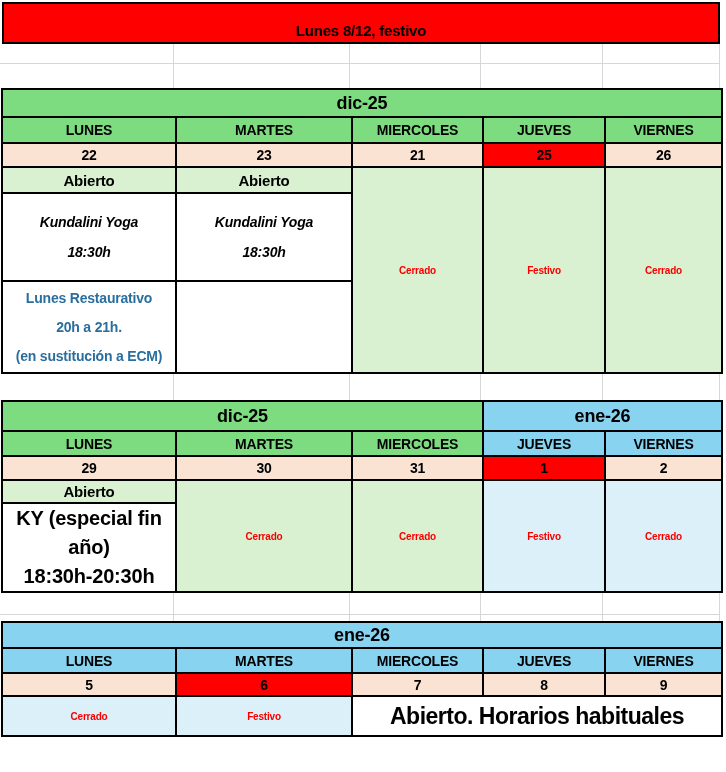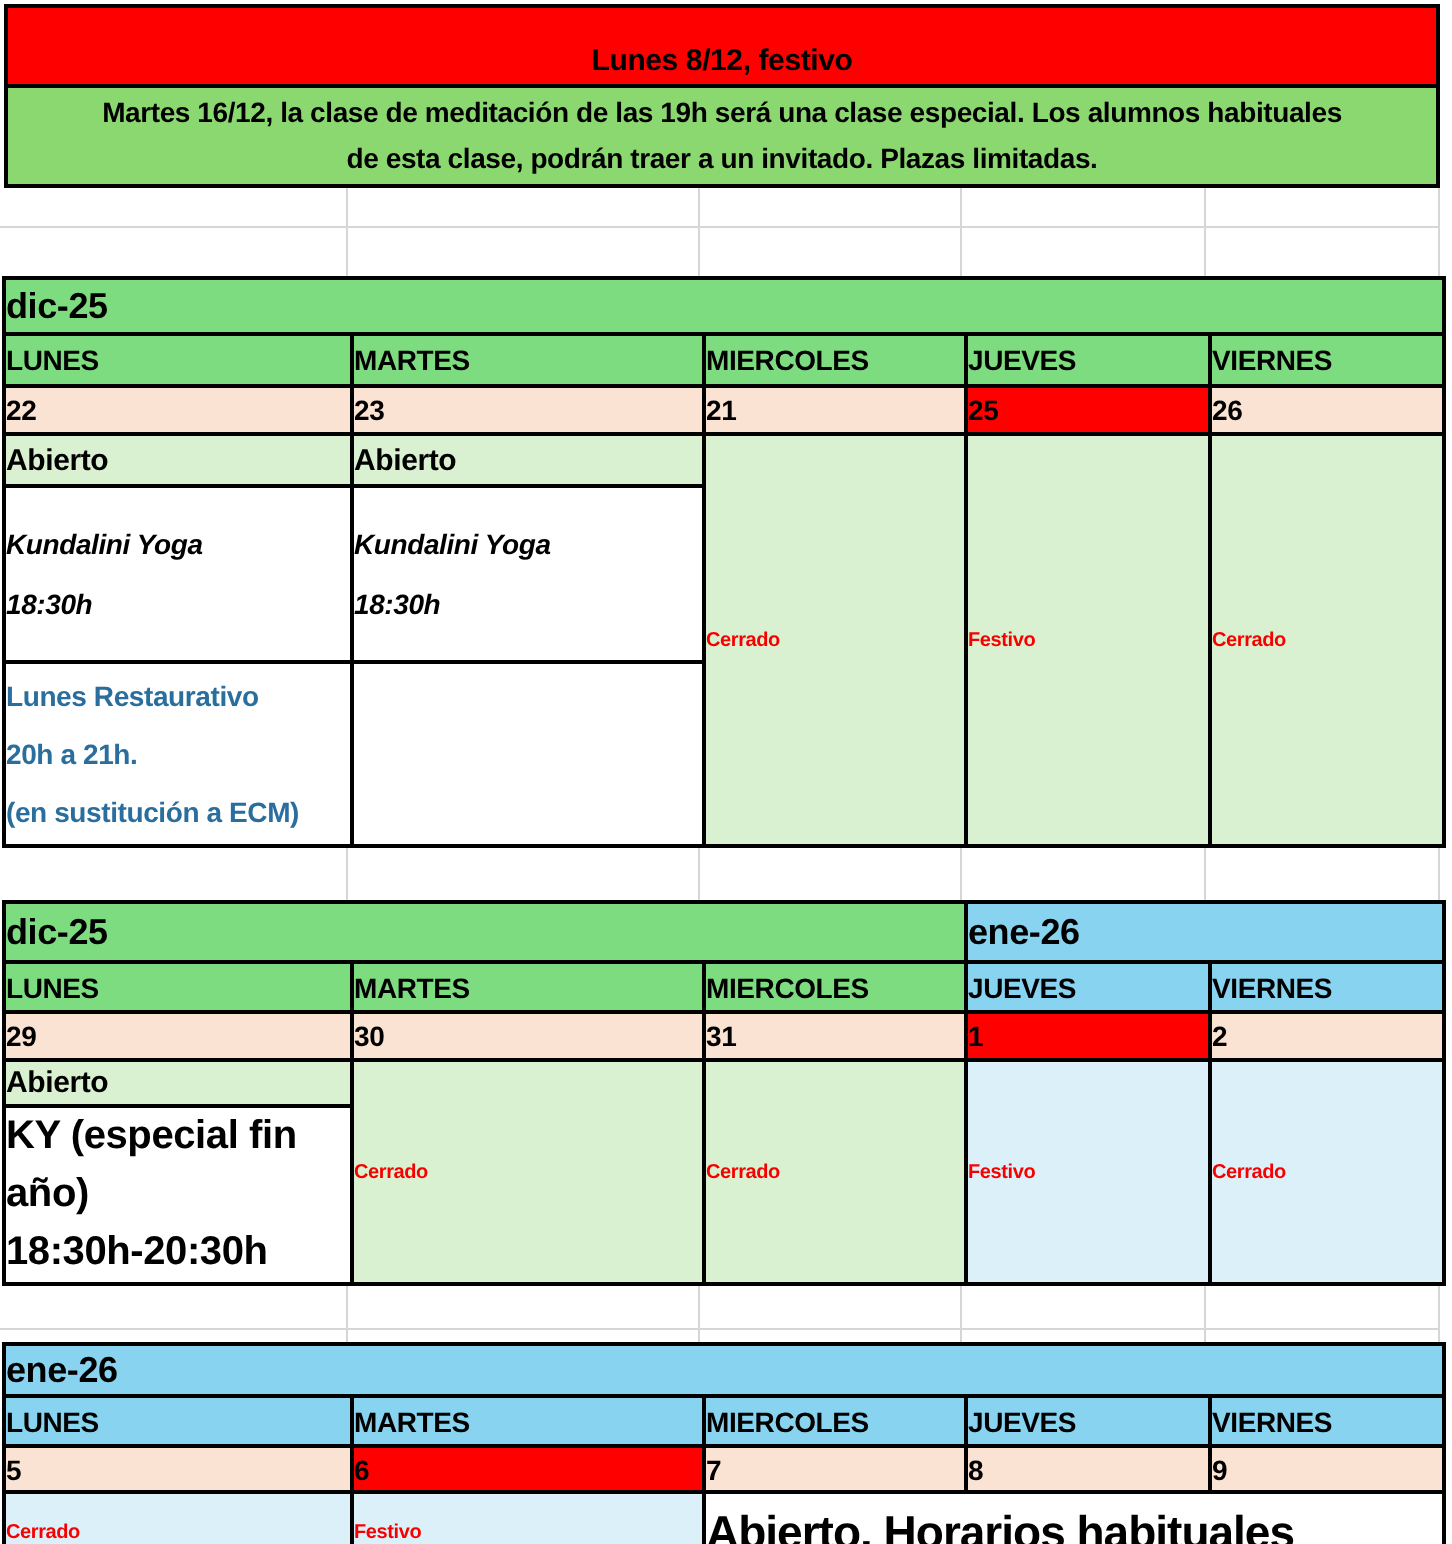--- a/index.html
+++ b/index.html
@@ -37,21 +37,21 @@
   .spacer .h { left: 0; width: 720px; height: 1px; }
   .spacer1 .h { top: 19px; }
   .spacer3 .h { top: 21px; }
 
   
   table.cal {
     table-layout: fixed; border-collapse: collapse; margin-left: 1px;
     width: 720px;
   }
   table.cal td {
-    border: 2px solid #000; padding: 0; text-align: left; vertical-align: middle;
+    border: 2px solid #000; padding: 0; text-align: center; vertical-align: middle;
     overflow: hidden;
   }
   col.c1 { width: 174px; } col.c2 { width: 176px; } col.c3 { width: 131px; }
   col.c4 { width: 122px; } col.c5 { width: 117px; }
 
   .hg { background: var(--header-green); }
   .hb { background: var(--header-blue); }
   .lg { background: var(--body-green); }
   .lb { background: var(--body-blue); }
   .peach { background: var(--date-peach); }
@@ -76,24 +76,20 @@
   tr.t3-month { height: 26px; } tr.t3-days { height: 25px; } tr.t3-dates { height: 23px; }
   tr.t3-bottom { height: 40px; }
 </style>
 </head>
 <body>
 
 <div class="sheet">
 
   <div class="banner banner-red">
     <span>Lunes 8/12, festivo</span>
-  </div>
-  <div class="banner banner-green">
-    <div>Martes 16/12, la clase de meditación de las 19h será una clase especial. Los alumnos habituales</div>
-    <div>de esta clase, podrán traer a un invitado. Plazas limitadas.</div>
   </div>
 
   <div class="spacer spacer1">
     <i class="v v1"></i>
     <i class="v v2"></i>
     <i class="v v3"></i>
     <i class="v v4"></i>
     <i class="v v5"></i>
     <i class="h"></i>
   </div>

